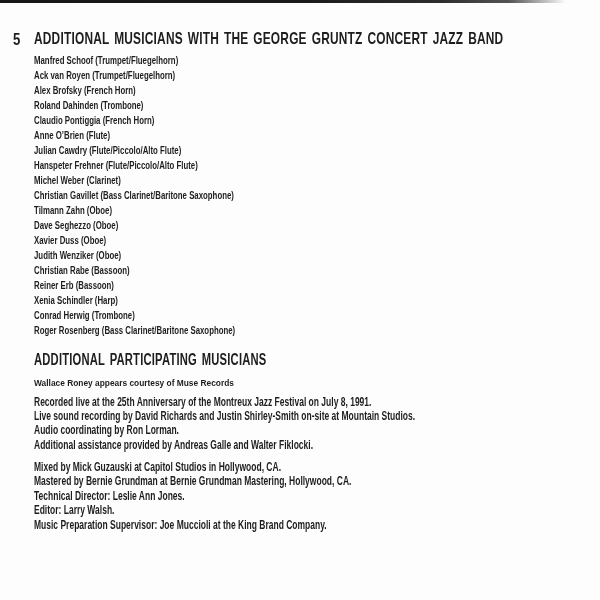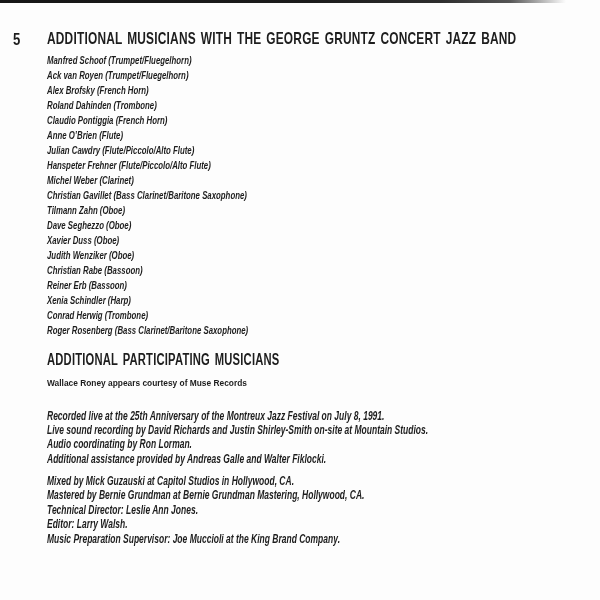--- a/index.html
+++ b/index.html
@@ -31,21 +31,21 @@
     position: absolute;
     left: 13px;
     top: 32px;
     font-size: 16px;
     line-height: 15px;
     transform: scaleX(0.82);
     transform-origin: 0 0;
   }
   .content {
     position: absolute;
-    left: 47px;
+    left: 34px;
     top: 31px;
     right: 0;
   }
   .h1 {
     margin: 0 0 6px 0;
     font-size: 17px;
     line-height: 16px;
     letter-spacing: 0.3px;
     word-spacing: 2px;
     white-space: nowrap;
@@ -59,38 +59,37 @@
     letter-spacing: 0.3px;
     word-spacing: 2px;
     white-space: nowrap;
     transform: scaleX(0.70);
     transform-origin: 0 50%;
   }
   ul.names, ul.credits {
     list-style: none;
     margin: 0;
     padding: 0;
-    font-style: italic;
   }
   .name-line {
     font-size: 11.5px;
     line-height: 15px;
     white-space: nowrap;
     transform: scaleX(0.68);
     transform-origin: 0 50%;
   }
   .note {
     margin: 10px 0 0 0;
     font-size: 9.5px;
     line-height: 11px;
     white-space: nowrap;
     transform: scaleX(0.88);
     transform-origin: 0 50%;
   }
-  ul.credits { margin-top: 21px; }
+  ul.credits { margin-top: 7px; }
   ul.credits2 { margin-top: 8px; }
   .credit-line {
     font-size: 12.5px;
     line-height: 14.2px;
     white-space: nowrap;
     transform: scaleX(0.68);
     transform-origin: 0 50%;
   }
   .credits2 .credit-line { line-height: 14.5px; }
 </style>

